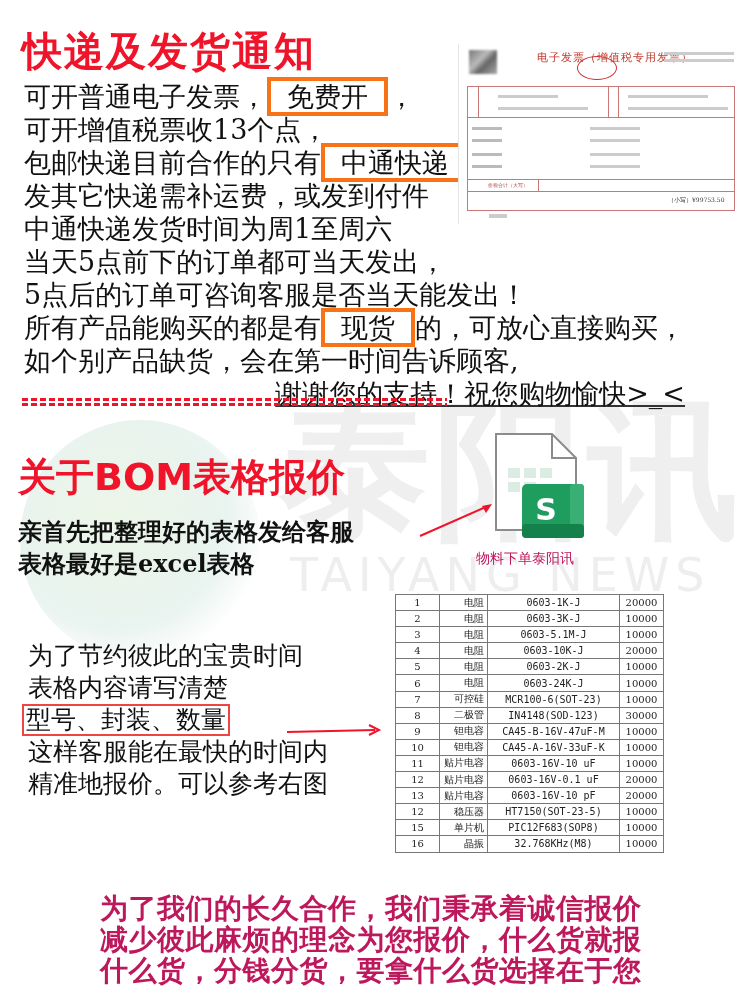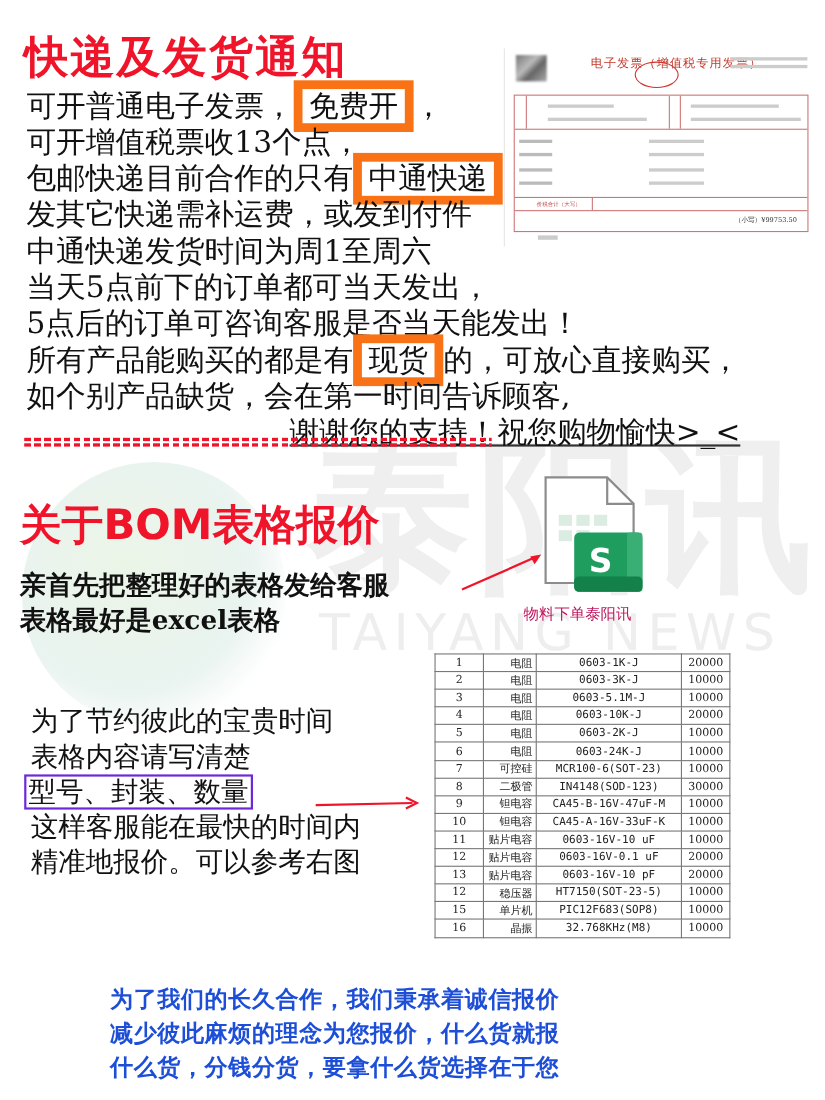--- a/index.html
+++ b/index.html
@@ -13,21 +13,21 @@
     font-size: 150px; line-height: 1; color: #efefef; letter-spacing: 4px; }
   .wm-en { position: absolute; left: 290px; top: 548px; font-family: "DejaVu Sans", sans-serif; font-size: 46px;
     color: #eeeeee; letter-spacing: 6px; }
 
   .h-red { position: absolute; font-family: "DejaVu Sans", sans-serif; font-weight: bold; color: #f0142a; }
   .title1 { left: 22px; top: 24px; font-size: 40px; letter-spacing: 2px; }
   .title2 { left: 18px; top: 452px; font-size: 38px; letter-spacing: 0px; }
 
   .body-text { position: absolute; left: 24px; top: 80px; font-size: 27px; line-height: 33px; white-space: nowrap; }
   .body-text .line { display: block; height: 33px; }
-  .box { border: 8px solid #f97316; padding: 0 6px; }
+  .box { border: 4px solid #f97316; padding: 0 16px; }
   .underlined { text-decoration: underline; text-decoration-color: #333; text-align: right; }
 
   .dash-lines { position: absolute; left: 22px; top: 398px; width: 425px; height: 10px; }
   .dash-lines div { height: 3px; margin-bottom: 2px; background: repeating-linear-gradient(90deg, #f0142a 0 6px, transparent 6px 9px); }
 
   
   .invoice { position: absolute; left: 458px; top: 44px; width: 282px; height: 180px; background: #fff;
     border-left: 1px solid #e6e6e6; }
   .inv-qr { position: absolute; left: 10px; top: 6px; width: 28px; height: 24px; background: linear-gradient(135deg,#777,#bbb 40%,#666 60%,#aaa); filter: blur(1px); }
   .inv-title { position: absolute; left: 78px; top: 6px; font-size: 11px; color: #c0392b; letter-spacing: 1px; }
@@ -44,34 +44,34 @@
 
   
   .sheet-icon { position: absolute; left: 490px; top: 430px; width: 100px; height: 110px; }
   .sheet-caption { position: absolute; left: 476px; top: 550px; font-family: "DejaVu Sans", sans-serif; font-size: 14px; color: #be185d; }
 
   .mid-text { position: absolute; left: 18px; top: 516px; font-size: 24px; line-height: 32px; white-space: nowrap; font-weight: bold; }
   .mid-text .line { display: block; }
 
   .left-text { position: absolute; left: 28px; top: 640px; font-size: 25px; line-height: 32px; white-space: nowrap; }
   .left-text .line { display: block; height: 32px; }
-  .left-text .boxed { display: inline-block; border: 2px solid #6d28d9; padding: 0 2px; margin-left: -6px; line-height: 28px; }
+  .left-text .boxed { display: inline-block; border: 2px solid #ef4444; padding: 0 2px; margin-left: -6px; line-height: 28px; }
 
   
   .bom { position: absolute; left: 395px; top: 594px; border-collapse: collapse; font-size: 10px; background: #fff; }
   .bom td { border: 1px solid #777; height: 16.1px; padding: 0 3px; font-family: "DejaVu Sans Mono", monospace; color: #222; white-space: nowrap; }
   .bom td.idx { width: 44px; text-align: center; font-family: "DejaVu Serif", serif; }
   .bom td.name { width: 48px; text-align: right; font-family: "DejaVu Sans", sans-serif; }
   .bom td.spec { width: 132px; text-align: center; }
   .bom td.qty { width: 44px; text-align: center; font-family: "DejaVu Serif", serif; }
 
   .arrow { position: absolute; }
 
   .footer { position: absolute; left: 100px; top: 893px; font-family: "DejaVu Sans", sans-serif; font-weight: bold;
-    color: #1d4ed8; font-size: 21px; line-height: 31px; white-space: nowrap; letter-spacing: 0.5px; }
+    color: #be185d; font-size: 28px; line-height: 31px; white-space: nowrap; letter-spacing: 0.5px; }
   .footer .line { display: block; }
 </style>
 </head>
 <body>
 
 <div class="wm-circle"></div>
 <div class="wm-cn">泰阳讯</div>
 <div class="wm-en">TAIYANG NEWS</div>
 
 <div class="h-red title1">快递及发货通知</div>

